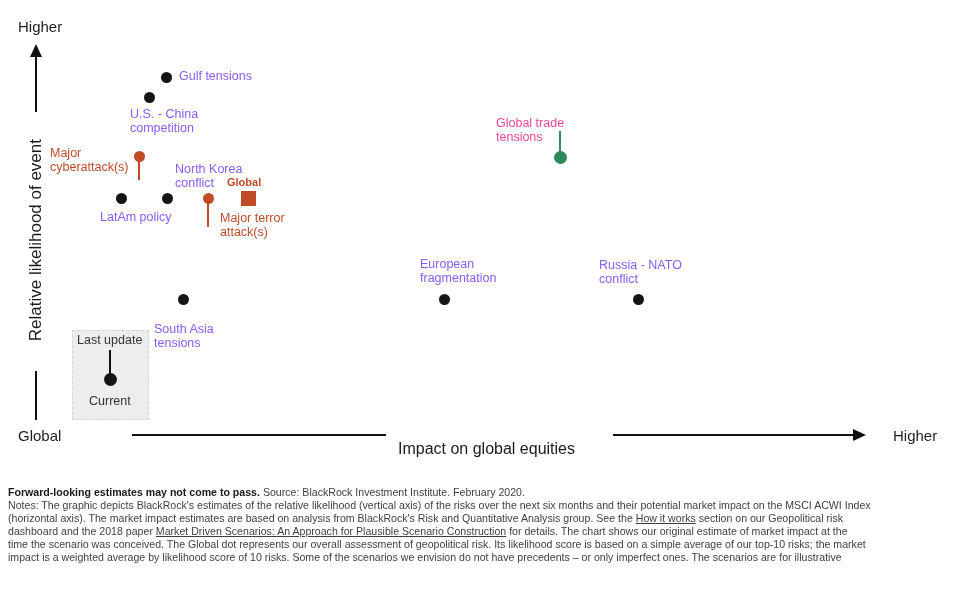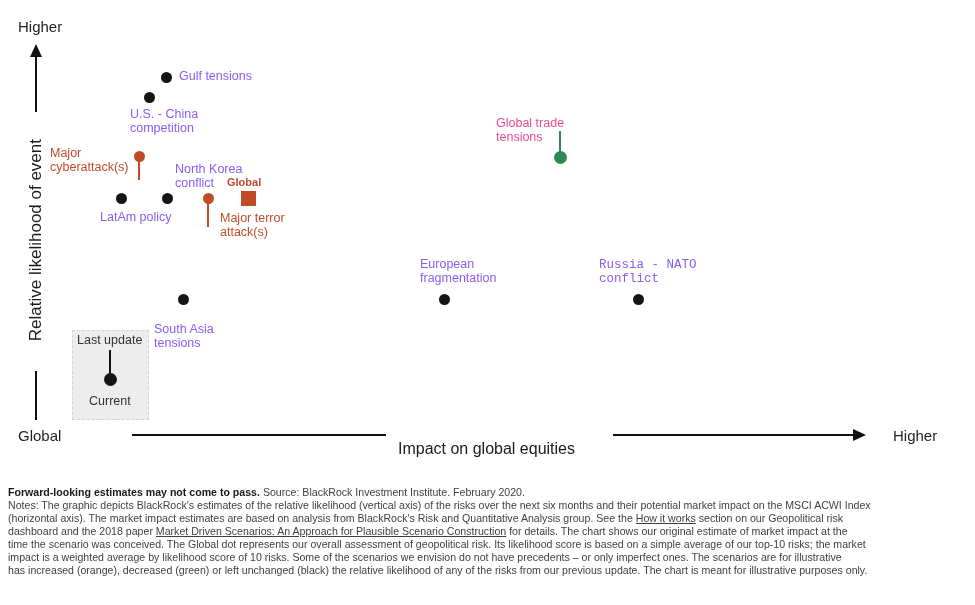--- a/index.html
+++ b/index.html
@@ -108,31 +108,30 @@
 conflict</div>
   <div class="pt-label" style="left: 220px; top: 212px; color: rgb(191, 75, 39);">Major terror
 attack(s)</div>
   <div class="pt-label bold" style="left: 227px; top: 175px; color: rgb(191, 75, 39);">Global</div>
   <div class="pt-label" style="left: 496px; top: 117px; color: #ec4899;">Global trade
 tensions</div>
   <div class="pt-label" style="left:154px;top:311px;margin-top:12px;">South Asia
 tensions</div>
   <div class="pt-label" style="left:420px;top:258px;">European
 fragmentation</div>
-  <div class="pt-label" style="left:599px;top:259px;font-family:Liberation Mono, monospace;">Russia - NATO
+  <div class="pt-label" style="left:599px;top:259px;">Russia - NATO
 conflict</div>
 
   <div class="abs legend-box"></div>
   <div class="abs legend-text" style="left:77px;top:333px;">Last update</div>
   <div class="abs vline" style="left:109px;top:350px;height:24px;"></div>
   <div class="abs" style="left:103.5px;top:373px;width:13px;height:13px;border-radius:50%;background:#151515;"></div>
   <div class="abs legend-text" style="left:89px;top:394px;">Current</div>
 </div>
 
 <div class="abs footnotes">
   <div class="fn-line"><span class="fn-bold">Forward-looking estimates may not come to pass.</span><span> Source: BlackRock Investment Institute. February 2020.</span></div>
   <div class="fn-line">Notes: The graphic depicts BlackRock's estimates of the relative likelihood (vertical axis) of the risks over the next six months and their potential market impact on the MSCI ACWI Index</div>
   <div class="fn-line"><span>(horizontal axis). The market impact estimates are based on analysis from BlackRock's Risk and Quantitative Analysis group. See the </span><span class="fn-link">How it works</span><span> section on our Geopolitical risk</span></div>
   <div class="fn-line"><span>dashboard and the 2018 paper </span><span class="fn-link">Market Driven Scenarios: An Approach for Plausible Scenario Construction</span><span> for details. The chart shows our original estimate of market impact at the</span></div>
   <div class="fn-line">time the scenario was conceived. The Global dot represents our overall assessment of geopolitical risk. Its likelihood score is based on a simple average of our top-10 risks; the market</div>
   <div class="fn-line">impact is a weighted average by likelihood score of 10 risks. Some of the scenarios we envision do not have precedents – or only imperfect ones. The scenarios are for illustrative</div>
-  <div class="fn-line">has increased (orange), decreased (green) or left unchanged (black) the relative likelihood of any of the risks from our previous update. The chart is meant for illustrative purposes only.</div>
 </div>
 
 </body></html>

